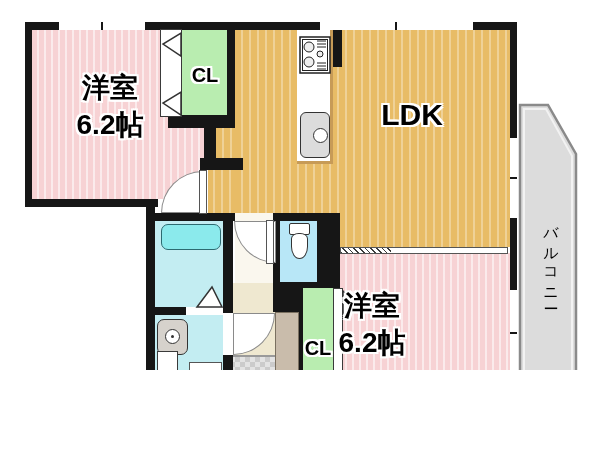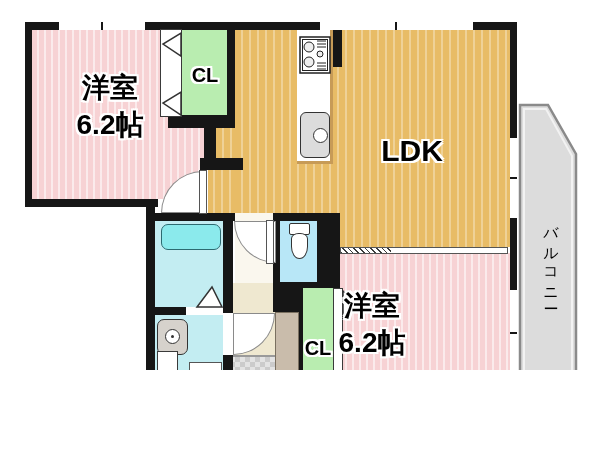--- a/index.html
+++ b/index.html
@@ -153,21 +153,21 @@
     <polygon points="18,2 3,22 28,22" fill="#fff" stroke="#333" stroke-width="1.5"></polygon>
   </svg>
 
   <div class="hatchbar" style="left:340px;top:247px;width:168px;height:7px;"></div>
   <div class="hatchfill" style="left:341px;top:248px;width:50px;height:5px;"></div>
 
   <div class="rlabel big" style="left:30px;top:70px;width:160px;">
     <div>洋室</div>
     <div>6.2帖</div>
   </div>
-  <div class="rlabel" style="left:330px;top:95px;width:164px;font-size:30px;margin-top:36px;">
+  <div class="rlabel" style="left:330px;top:95px;width:164px;font-size:30px;">
     <div>LDK</div>
   </div>
   <div class="rlabel big" style="left:292px;top:288px;width:160px;">
     <div>洋室</div>
     <div>6.2帖</div>
   </div>
   <div class="rlabel mid" style="left:183px;top:62px;width:44px;"><span>CL</span></div>
   <div class="rlabel mid" style="left:296px;top:335px;width:44px;"><span>CL</span></div>
   <div class="rlabel" style="left:531px;top:162px;width:30px;height:196px;font-size:15px;font-weight:normal;writing-mode:vertical-rl;letter-spacing:4px;text-shadow:none;"><span>バルコニー</span></div>
 

